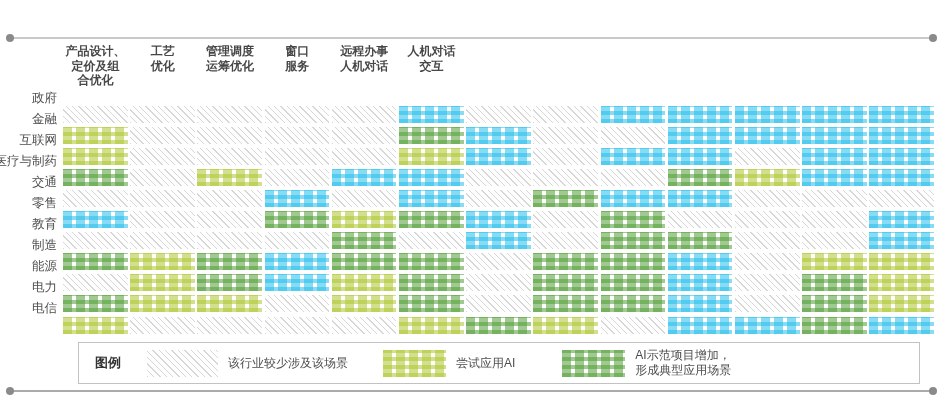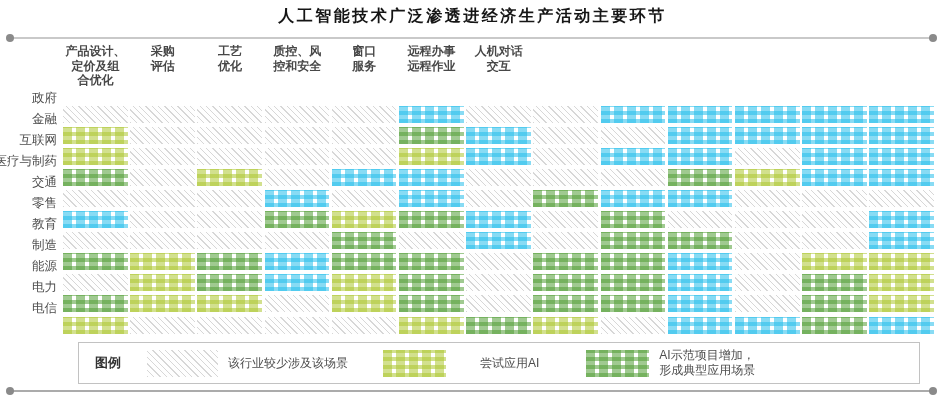--- a/index.html
+++ b/index.html
@@ -44,40 +44,37 @@
   .legend-title{font-size:13px;font-weight:bold;color:#333;margin-left:16px;}
   .legend-item{display:flex;align-items:center;}
   .legend-swatch{height:27px;width:63px;flex:0 0 auto;}
   .legend-swatch.lv0{width:71px;}
   .legend-label{font-size:12px;color:#4d4d4d;line-height:15px;margin-left:10px;white-space:pre-line;}
 </style>
 </head>
 <body>
 
 <div class="canvas">
-  <div class="title">人工智能技术广泛渗透进经济生产活动主要环节</div>
 
   <div class="rule top"></div>
   <div class="dot" style="left:6px;top:34px;"></div>
   <div class="dot" style="left:929px;top:34px;"></div>
 
   <div class="col-headers">
       <div class="col-header">产品设计、
 定价及组
 合优化</div>
-      <div class="col-header">采购
-评估</div>
       <div class="col-header">工艺
 优化</div>
-      <div class="col-header">质控、风
-控和安全</div>
+      <div class="col-header">管理调度
+运筹优化</div>
       <div class="col-header">窗口
 服务</div>
       <div class="col-header">远程办事
-远程作业</div>
+人机对话</div>
       <div class="col-header">人机对话
 交互</div>
     </div>
   <div class="row-labels">
       <div class="row-label">政府</div>
       <div class="row-label">金融</div>
       <div class="row-label">互联网</div>
       <div class="row-label">医疗与制药</div>
       <div class="row-label">交通</div>
       <div class="row-label">零售</div>
@@ -232,21 +229,21 @@
       <div class="cell lv2" style="left: 740.2px; top: 212.5px;"></div>
       <div class="cell lv3" style="left: 807.4px; top: 212.5px;"></div>
     </div>
 
   <div class="legend">
     <div class="legend-title">图例</div>
   <div class="legend-item" style="margin-left: 26px;">
         <div class="legend-swatch lv0"></div>
         <div class="legend-label">该行业较少涉及该场景</div>
       </div>
-      <div class="legend-item" style="margin-left: 35px; gap: 24px;">
+      <div class="legend-item" style="margin-left: 35px;">
         <div class="legend-swatch lv1"></div>
         <div class="legend-label">尝试应用AI</div>
       </div>
       <div class="legend-item" style="margin-left: 47px;">
         <div class="legend-swatch lv2"></div>
         <div class="legend-label">AI示范项目增加，
 形成典型应用场景</div>
       </div>
     </div>
 

